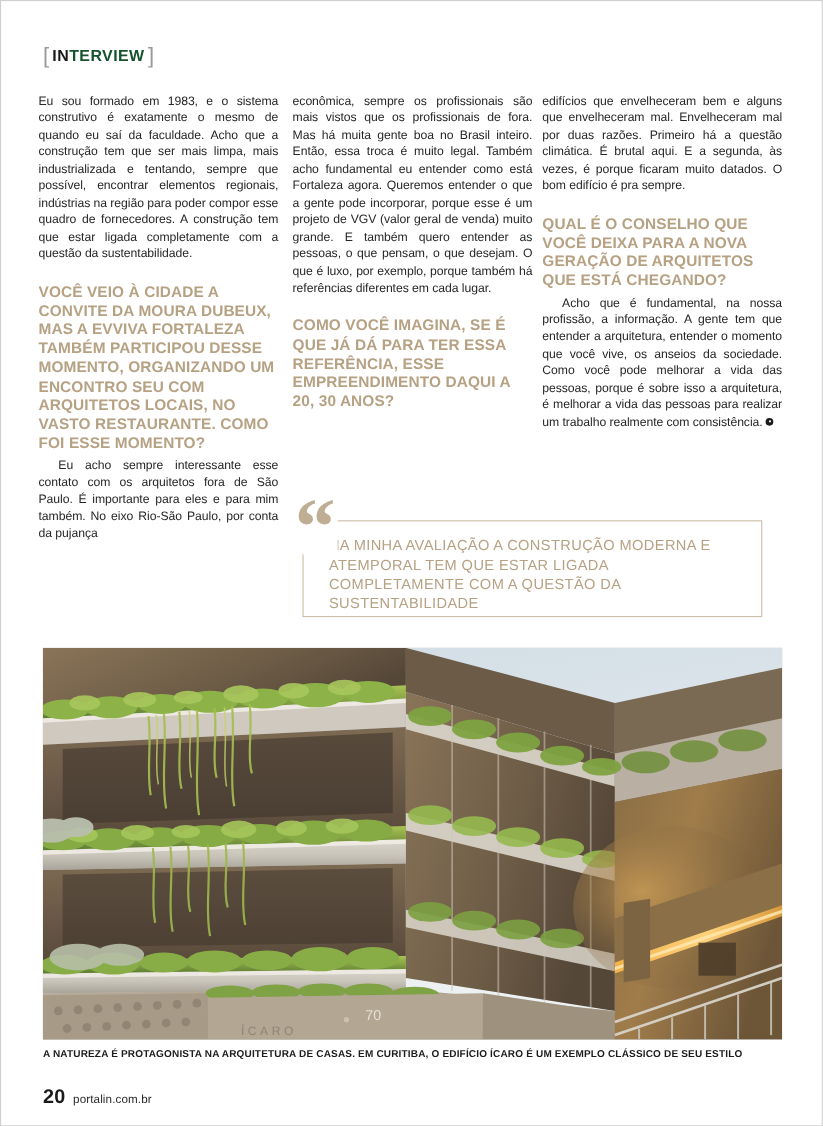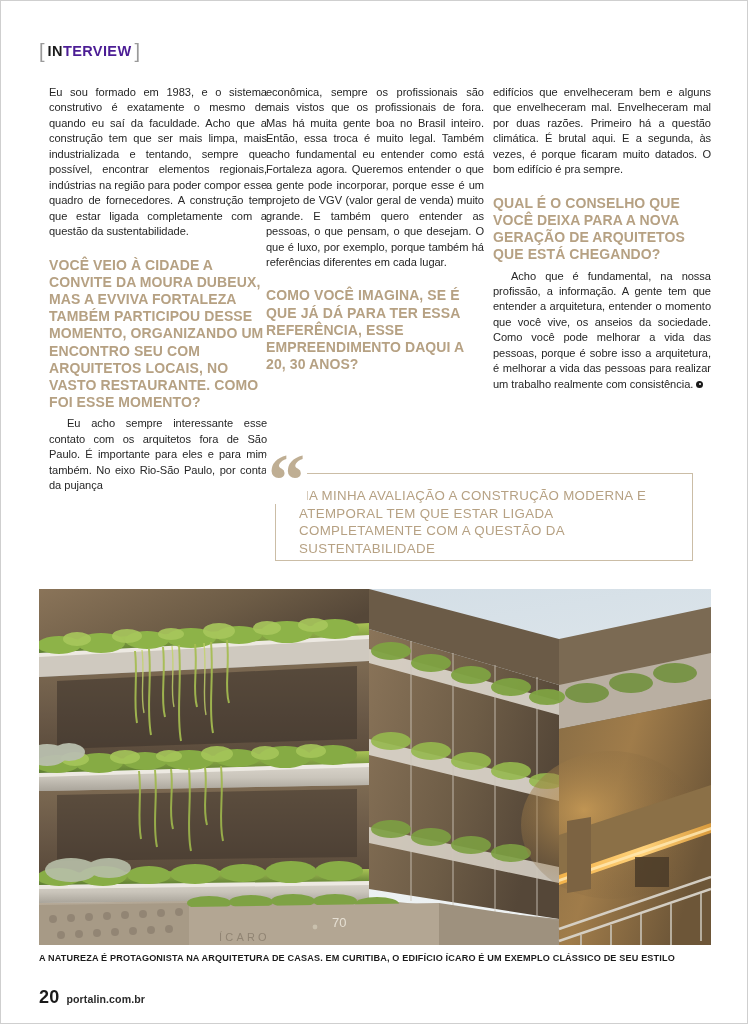--- a/index.html
+++ b/index.html
@@ -37,29 +37,29 @@
     line-height: 1;
     letter-spacing: 0;
   }
   #kicker .word {
     font-size: 14.5px;
     font-weight: 700;
     letter-spacing: 0.4px;
     padding: 0 3px;
   }
   #kicker .word .k-in { color: #1a1a1a; }
-  #kicker .word .k-rest { color: #4c1d95; }
+  #kicker .word .k-rest { color: #14532d; }
 
   
   .col {
     position: absolute;
     top: 84px;
     width: 218px;
   }
-  #col1 { left: 48px; }
+  #col1 { left: 34px; }
   #col2 { left: 265px; }
   #col3 { left: 492px; }
 
   .col p.body {
     font-size: 11.1px;
     line-height: 15.45px;
     color: #262626;
     text-align: justify;
     hyphens: none;
     letter-spacing: -0.05px;
@@ -174,21 +174,21 @@
     gap: 7px;
   }
   #footer .pg {
     font-size: 18px;
     font-weight: 700;
     color: #1a1a1a;
     letter-spacing: 0.2px;
   }
   #footer .site {
     font-size: 10.6px;
-    font-weight: 700;
+    font-weight: 400;
     color: #2a2a2a;
     letter-spacing: 0.1px;
   }
 </style>
 </head>
 <body>
 
 <div id="page">
 
   <div id="kicker">

